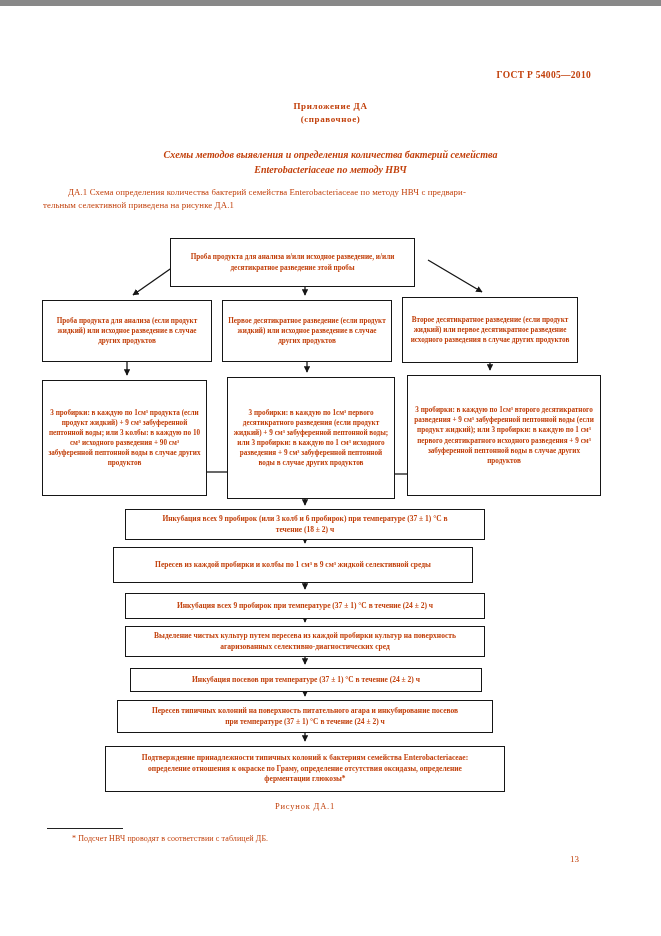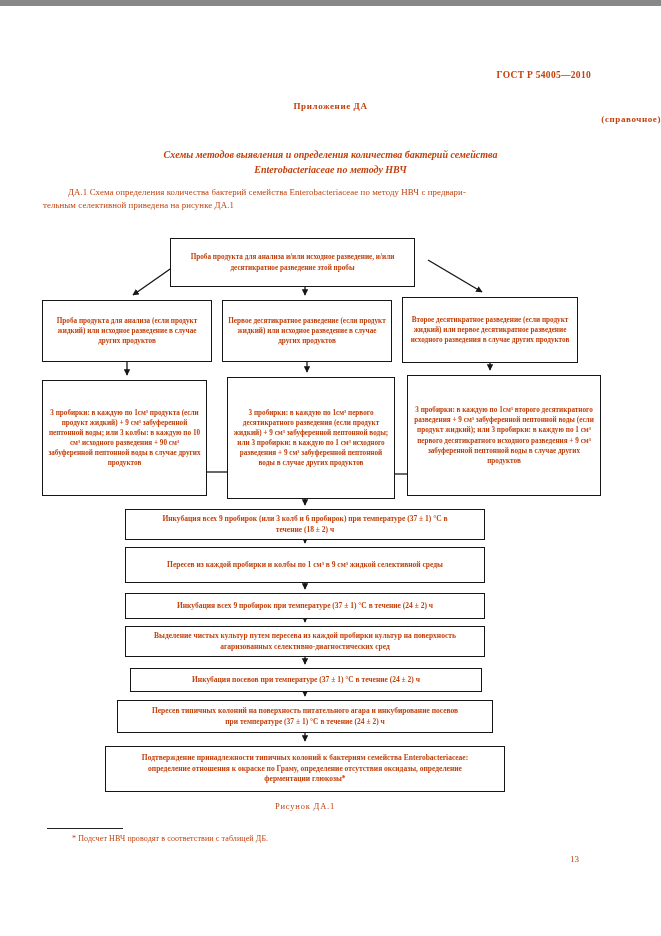--- a/index.html
+++ b/index.html
@@ -11,21 +11,21 @@
     font-family:Liberation Serif, serif;
     color:#c2410c;
     overflow:hidden;
   }
   .abs { position:absolute; }
   .doc-header {
     top:64px; right:70px;
     font-size:9.5px; font-weight:bold; letter-spacing:0.3px;
   }
   .annex-label { top:95px; left:0; width:661px; text-align:center; font-size:9px; font-weight:bold; letter-spacing:0.6px; }
-  .annex-note  { top:108px; left:0; width:661px; text-align:right; font-size:9px; font-weight:bold; letter-spacing:0.6px; }
+  .annex-note  { top:108px; left:0; width:661px; text-align:center; font-size:9px; font-weight:bold; letter-spacing:0.6px; }
   .doc-title-1 { top:143px; left:0; width:661px; text-align:center; font-size:10px; font-weight:bold; font-style:italic; }
   .doc-title-2 { top:158px; left:0; width:661px; text-align:center; font-size:10px; font-weight:bold; font-style:italic; }
   .intro-1 { top:181px; left:68px; width:545px; font-size:8.8px; letter-spacing:0.1px; }
   .intro-2 { top:194px; left:43px; width:545px; font-size:8.8px; letter-spacing:0.1px; }
   .node {
     position:absolute;
     border:1.5px solid #161616;
     box-sizing:border-box;
     display:flex; align-items:center; justify-content:center;
     text-align:center;
@@ -85,21 +85,21 @@
 
   <div class="node" style="left:42px; top:294px; width:170px; height:62px;">Проба продукта для анализа (если продукт жидкий) или исходное разведение в случае других продуктов</div>
   <div class="node" style="left:222px; top:294px; width:170px; height:62px;">Первое десятикратное разведение (если продукт жидкий) или исходное разведение в случае других продуктов</div>
   <div class="node" style="left:402px; top:291px; width:176px; height:66px;">Второе десятикратное разведение (если продукт жидкий) или первое десятикратное разведение исходного разведения в случае других продуктов</div>
 
   <div class="node" style="left:42px; top:374px; width:165px; height:116px;">3 пробирки: в каждую по 1см³ продукта (если продукт жидкий) + 9 см³ забуференной пептонной воды; или 3 колбы: в каждую по 10 см³ исходного разведения + 90 см³ забуференной пептонной воды в случае других продуктов</div>
   <div class="node" style="left:227px; top:371px; width:168px; height:122px;">3 пробирки: в каждую по 1см³ первого десятикратного разведения (если продукт жидкий) + 9 см³ забуференной пептонной воды; или 3 пробирки: в каждую по 1 см³ исходного разведения + 9 см³ забуференной пептонной воды в случае других продуктов</div>
   <div class="node" style="left:407px; top:369px; width:194px; height:121px;">3 пробирки: в каждую по 1см³ второго десятикратного разведения + 9 см³ забуференной пептонной воды (если продукт жидкий); или 3 пробирки: в каждую по 1 см³ первого десятикратного исходного разведения + 9 см³ забуференной пептонной воды в случае других продуктов</div>
 
   <div class="node wide" style="left:125px; top:503px; width:360px; height:31px; padding:2px 26px;">Инкубация всех 9 пробирок (или 3 колб и 6 пробирок) при температуре (37 ± 1) °С в течение (18 ± 2) ч</div>
-  <div class="node wide" style="left:125px; top:541px; width:360px; height:36px; padding:2px 28px;">Пересев из каждой пробирки и колбы по 1 см³ в 9 см³ жидкой селективной среды</div>
+  <div class="node wide" style="left:113px; top:541px; width:360px; height:36px; padding:2px 28px;">Пересев из каждой пробирки и колбы по 1 см³ в 9 см³ жидкой селективной среды</div>
   <div class="node wide" style="left:125px; top:587px; width:360px; height:26px;">Инкубация всех 9 пробирок при температуре (37 ± 1) °С в течение (24 ± 2) ч</div>
   <div class="node wide" style="left:125px; top:620px; width:360px; height:31px; padding:2px 26px;">Выделение чистых культур путем пересева из каждой пробирки культур на поверхность агаризованных селективно-диагностических сред</div>
   <div class="node wide" style="left:130px; top:662px; width:352px; height:24px;">Инкубация посевов при температуре (37 ± 1) °С в течение (24 ± 2) ч</div>
   <div class="node wide" style="left:117px; top:694px; width:376px; height:33px; padding:2px 30px;">Пересев типичных колоний на поверхность питательного агара и инкубирование посевов при температуре (37 ± 1) °С в течение (24 ± 2) ч</div>
   <div class="node wide" style="left:105px; top:740px; width:400px; height:46px; padding:2px 22px;">Подтверждение принадлежности типичных колоний к бактериям семейства Enterobacteriaceae: определение отношения к окраске по Граму, определение отсутствия оксидазы, определение ферментации глюкозы*</div>
 
   <div class="abs fig-caption">Рисунок ДА.1</div>
 
   <div class="abs footnote-rule"></div>
   <div class="abs footnote">*  Подсчет НВЧ проводят в соответствии с таблицей ДБ.</div>

